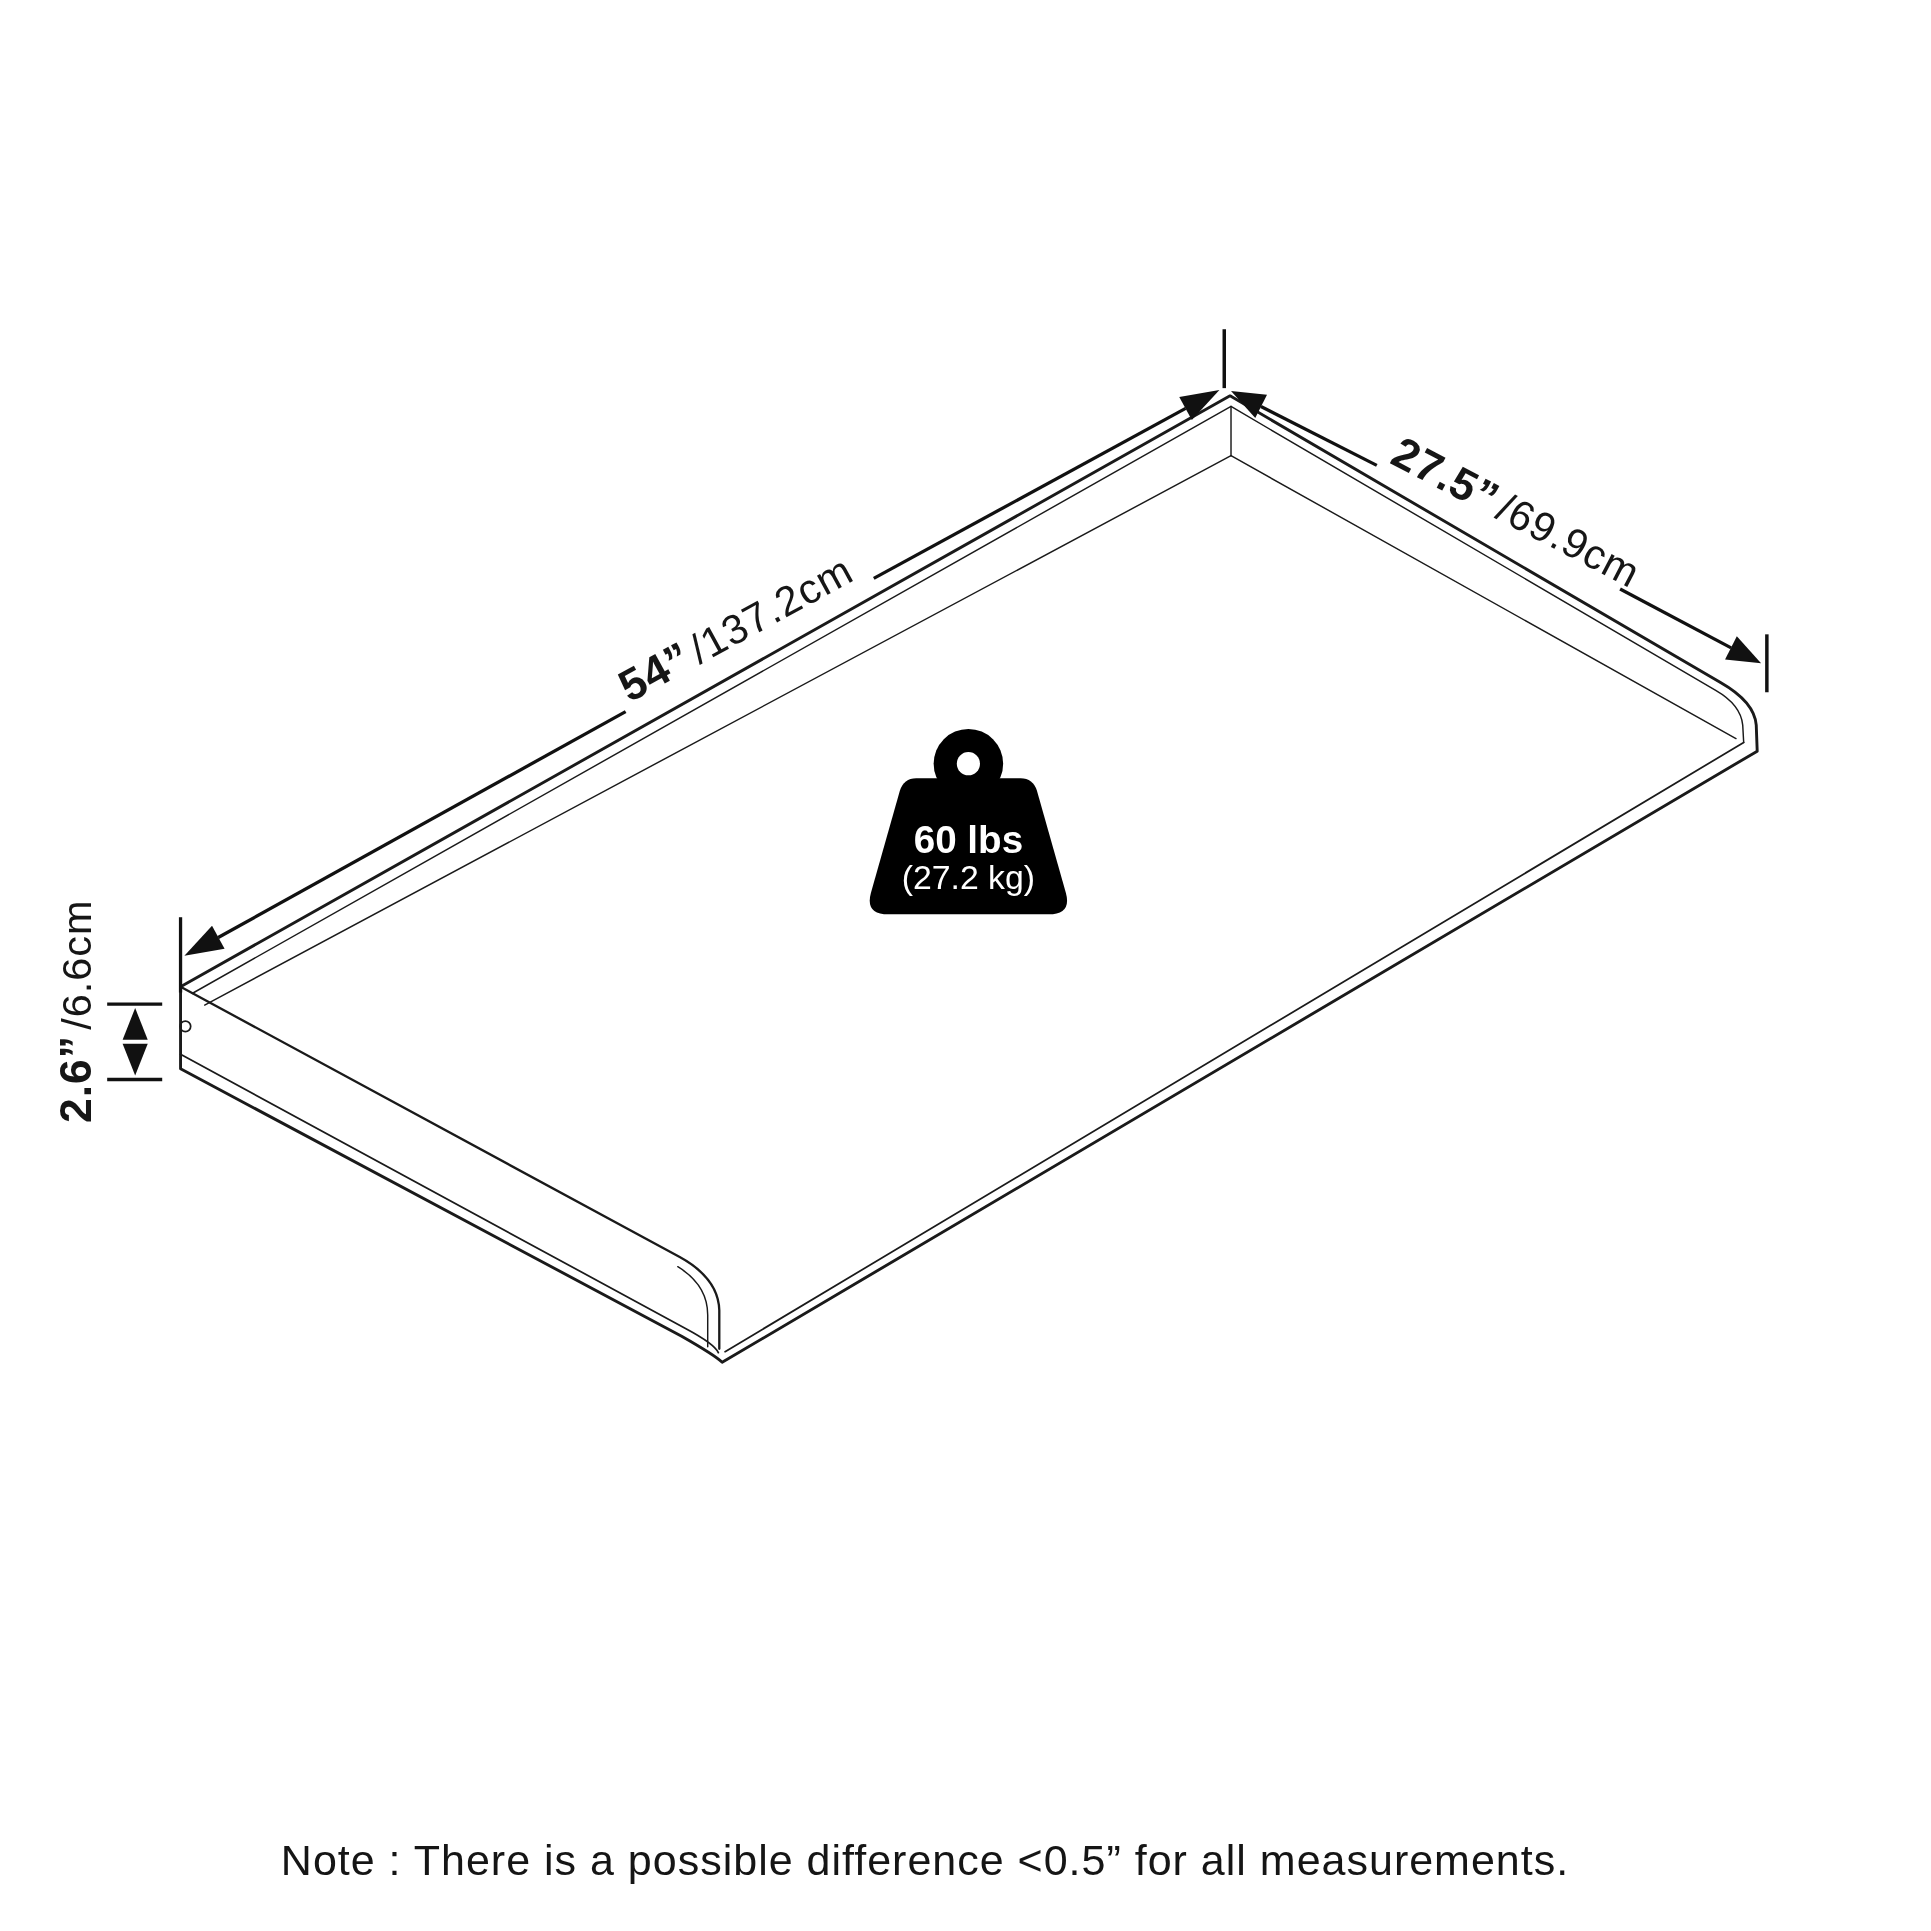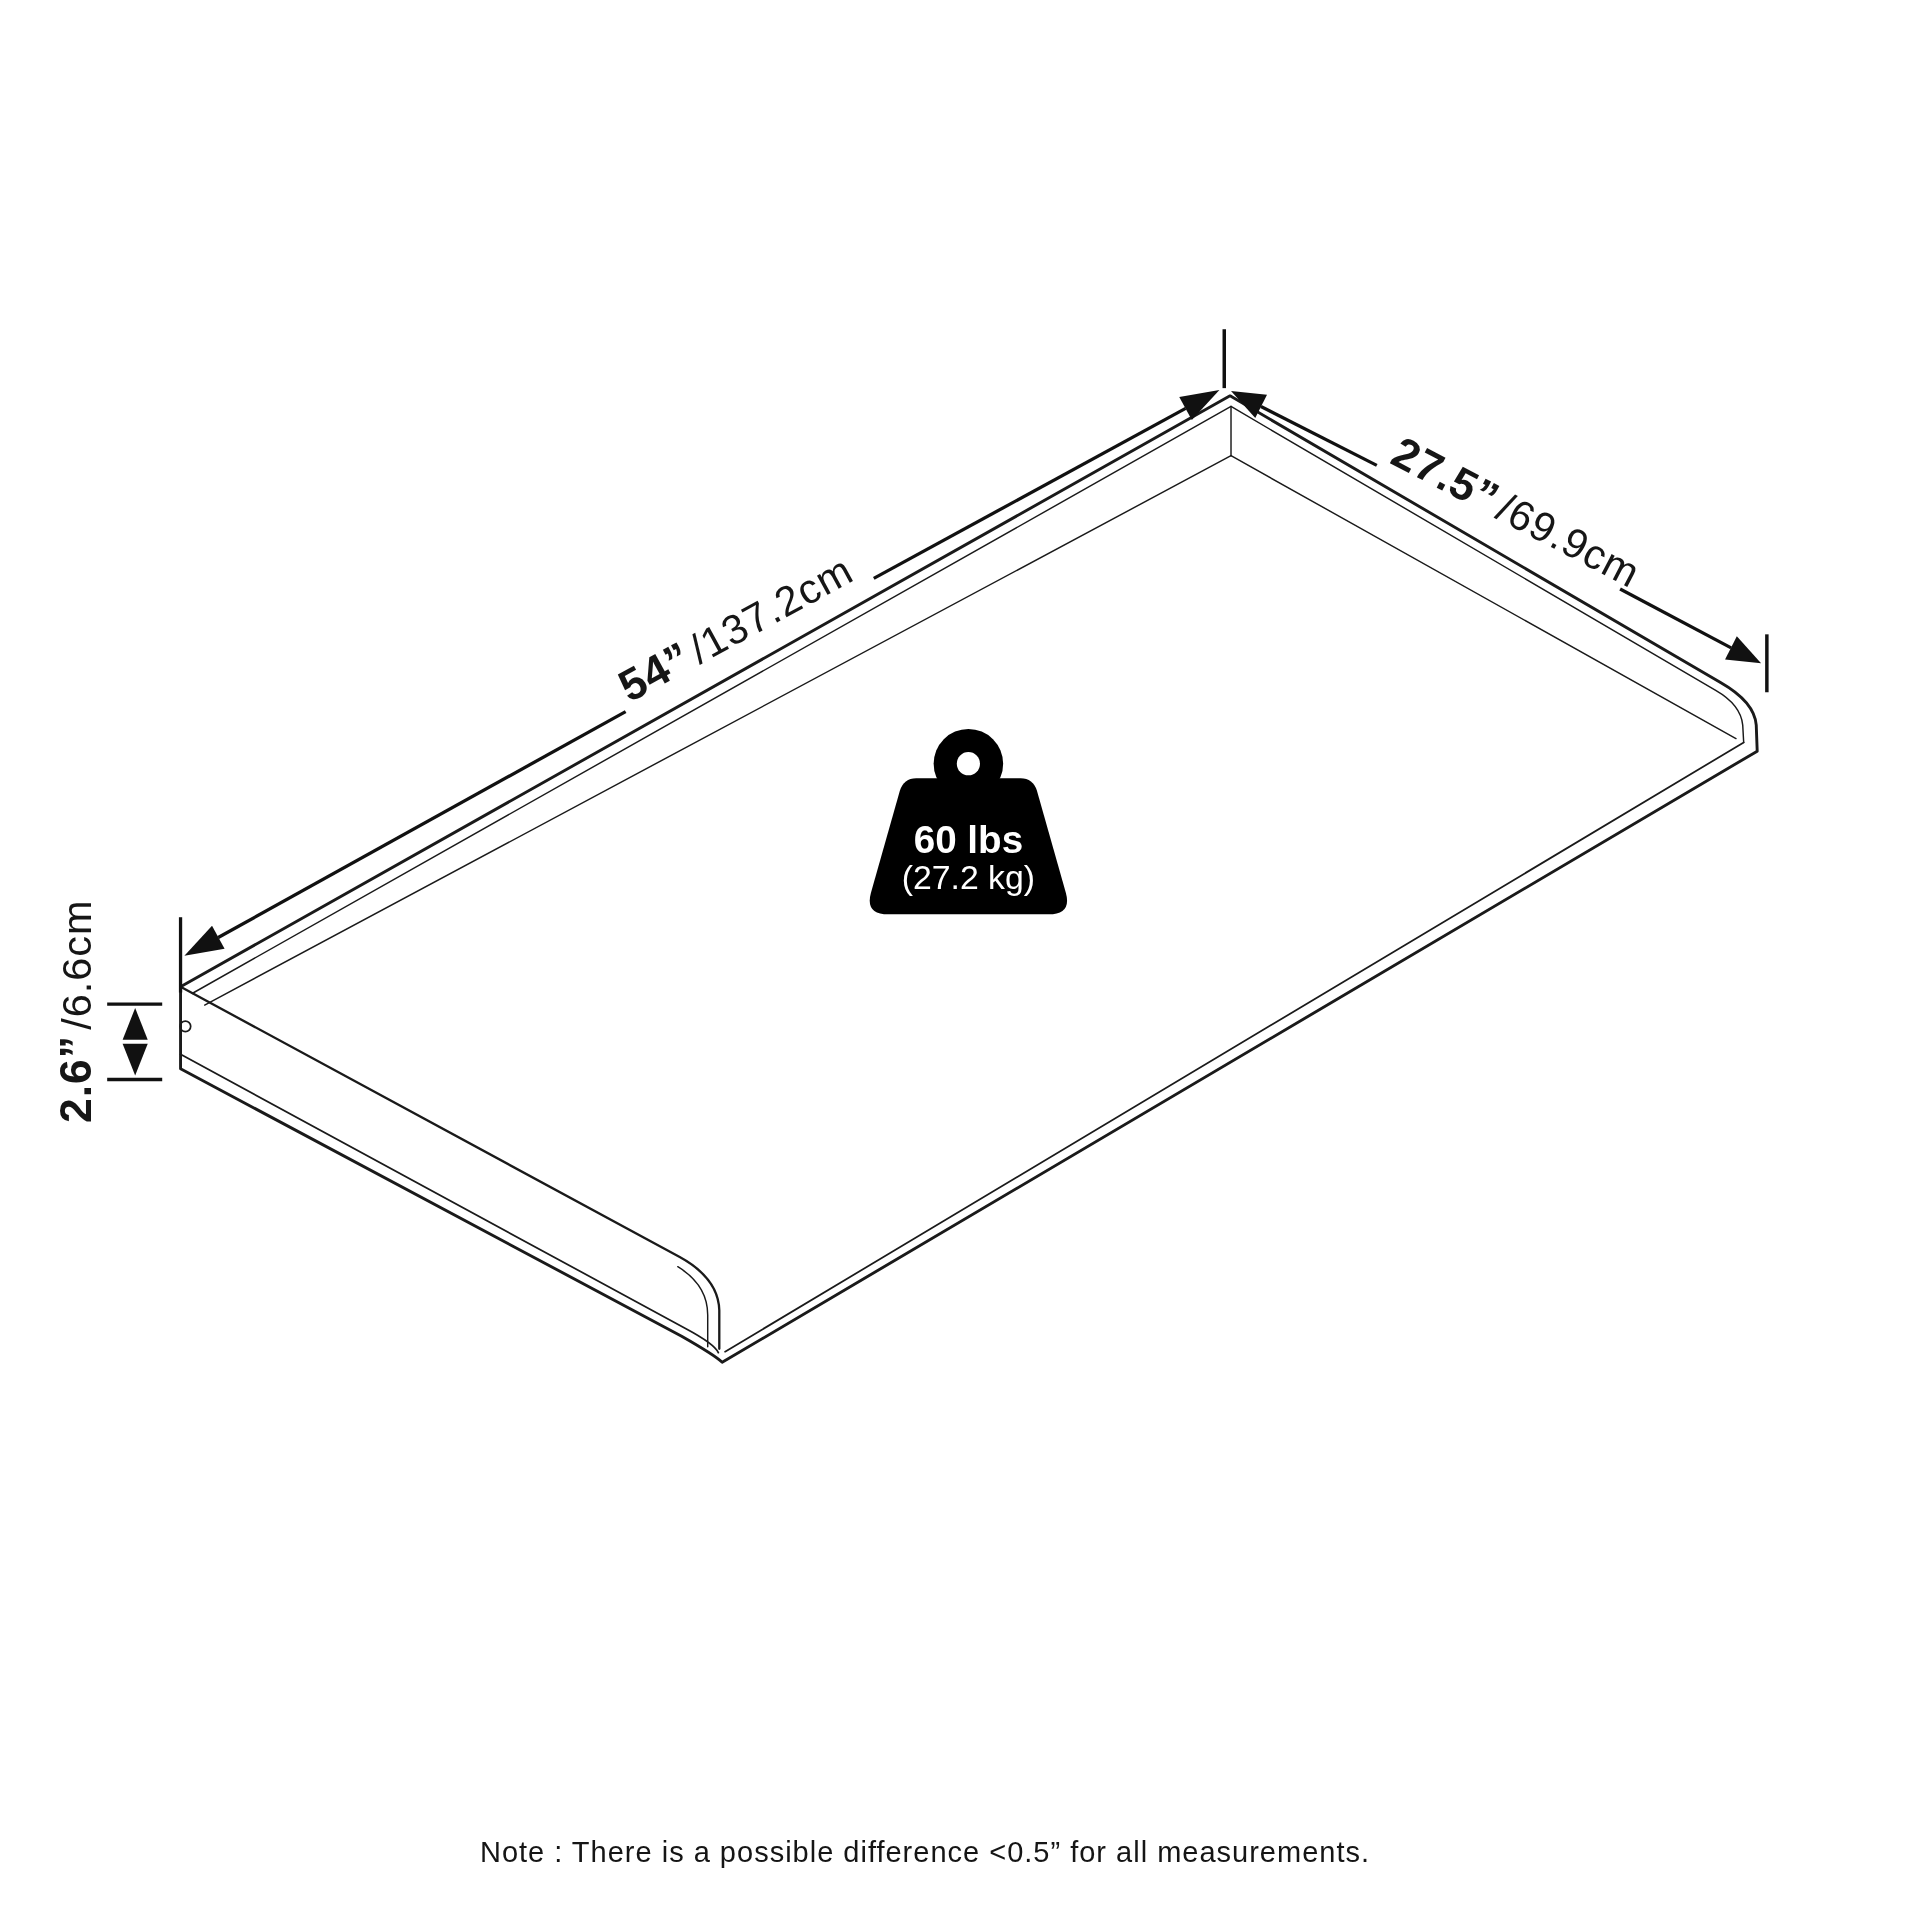--- a/index.html
+++ b/index.html
@@ -9,21 +9,21 @@
   }
   .stage{position:absolute;inset:0;}
   svg{display:block;}
   .dim-label{font-family:"Liberation Sans", sans-serif;letter-spacing:1px;fill:#161616;}
   .dim-bold{font-weight:bold;font-size:46px;}
   .dim-reg{font-weight:normal;font-size:43px;}
   .badge-big{font-weight:bold;font-size:40px;fill:#ffffff;}
   .badge-small{font-weight:normal;font-size:35px;fill:#ffffff;}
   .note{
     position:absolute;left:0;top:1836px;width:1850px;
-    text-align:center;font-size:29px;color:#151515;letter-spacing:1px;
+    text-align:center;font-size:43px;color:#151515;letter-spacing:1px;
     font-family:"Liberation Sans", sans-serif;
   }
 </style>
 </head>
 <body>
 
 <div class="stage">
 <svg width="1931" height="1931" viewBox="0 0 2000 2000" xmlns="http://www.w3.org/2000/svg">
 
   <g fill="none" stroke="#1a1a1a" stroke-linejoin="round" stroke-linecap="round">

